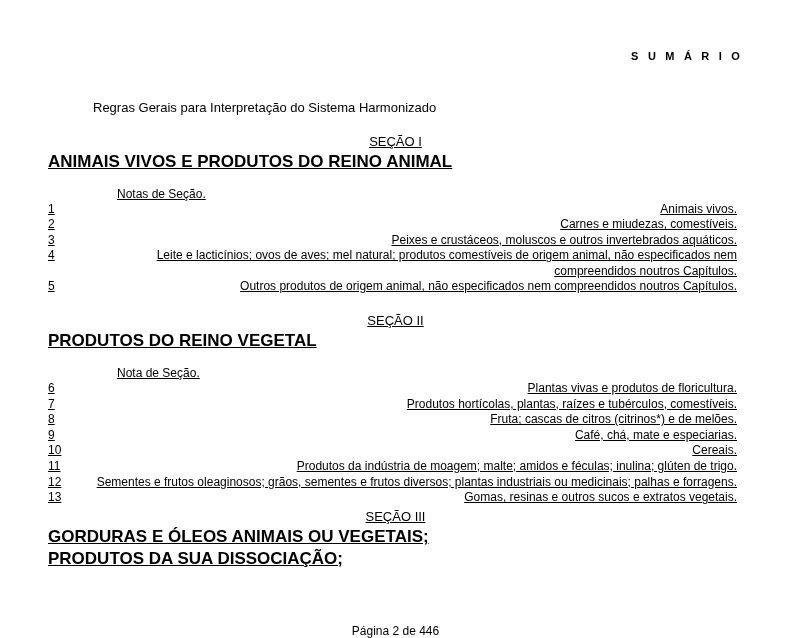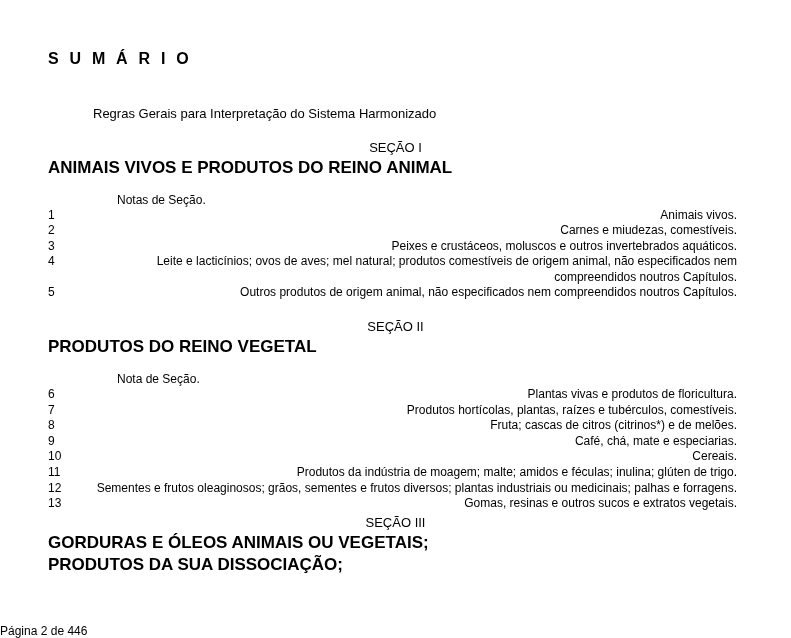--- a/index.html
+++ b/index.html
@@ -15,34 +15,35 @@
     overflow: hidden;
   }
   .page {
     position: relative;
     width: 791px;
     height: 638px;
     box-sizing: border-box;
     padding: 0 48px;
   }
   .doc-title {
-    text-align: left;
+    text-align: right;
     font-weight: bold;
-    font-size: 16px;
+    font-size: 11px;
     letter-spacing: 3.2px;
     margin-top: 50px;
     margin-bottom: 17px;
   }
   .intro-line {
     font-size: 13px;
     margin-top: 38px;
     margin-left: 45px;
   }
   .section-block {
     margin-top: 18px;
+    text-decoration: underline;
   }
   .section-number {
     text-align: center;
     font-size: 13px;
     line-height: 1.35;
   }
   .section-name {
     font-size: 17px;
     font-weight: bold;
     line-height: 1.3;
@@ -72,20 +73,21 @@
   .entry .txt {
     flex: 1 1 auto;
     padding-right: 6px;
     text-align: right;
   }
   .footer {
     position: absolute;
     left: 0;
     right: 0;
     bottom: 50px;
+    text-align: center;
     font-size: 12px;
   }
   .spacer-sec3 {
     margin-top: 3px;
   }
 </style>
 </head>
 <body>
 
 <div class="page">

